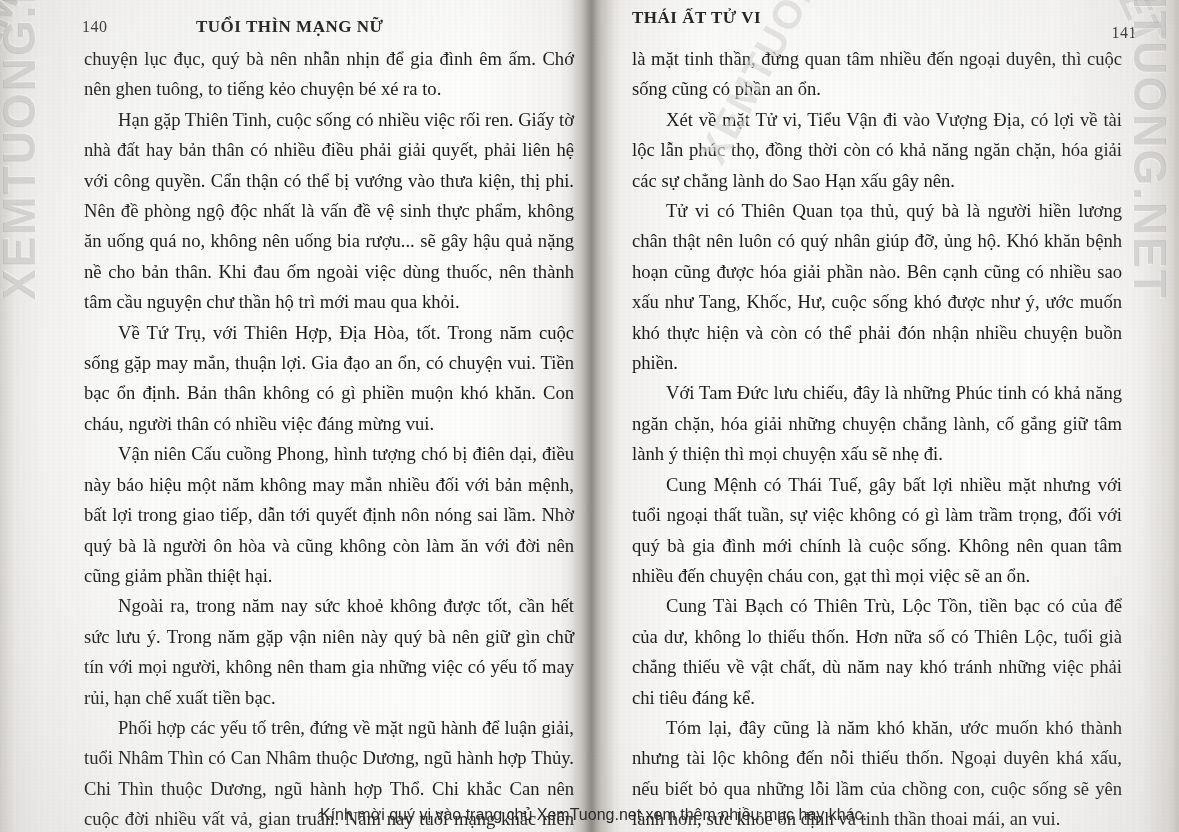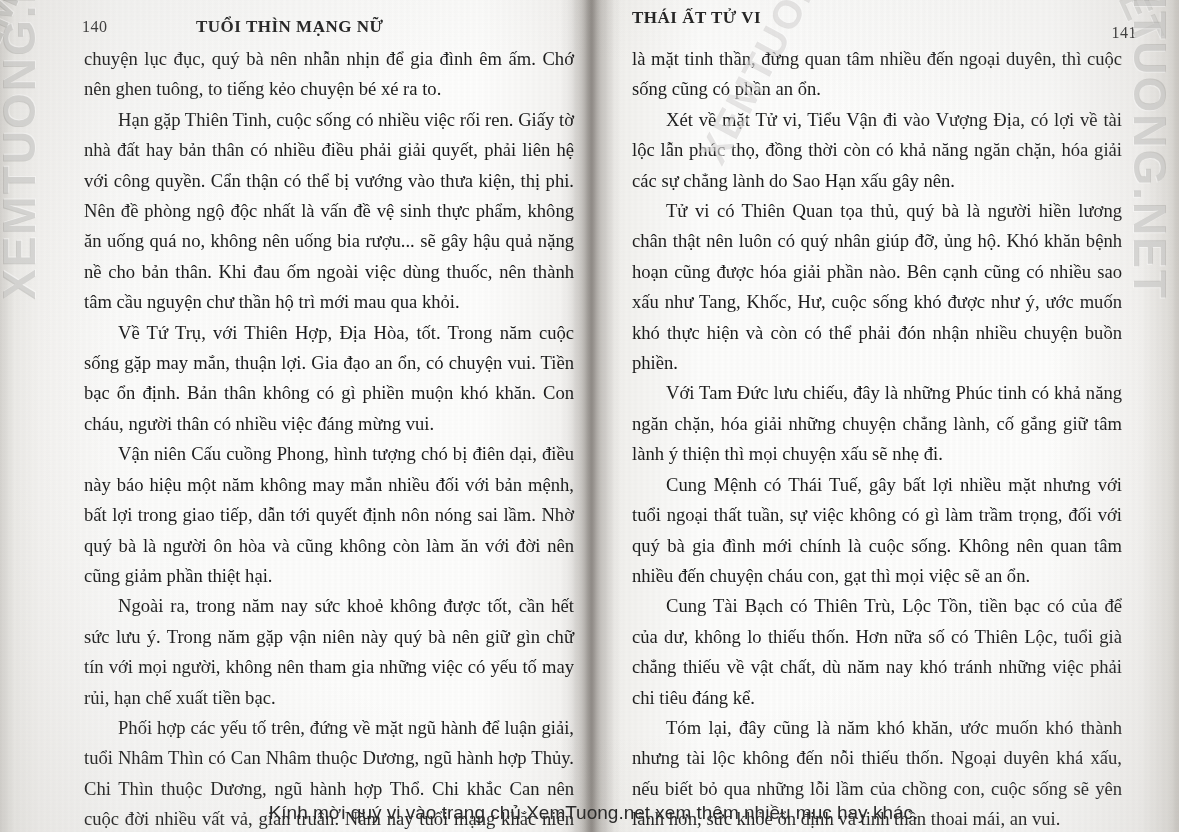--- a/index.html
+++ b/index.html
@@ -90,21 +90,21 @@
     text-indent: 34px;
   }
   .col p.noindent { text-indent: 0; }
 
   .footer {
     position: absolute;
     left: 0; right: 0;
     bottom: 8px;
     text-align: center;
     font-family: "Liberation Sans", sans-serif;
-    font-size: 19px;
+    font-size: 16px;
     color: #2a2a2a;
     padding-left: 8px;
   }
 
   
   .wm {
     position: absolute;
     font-family: "Liberation Sans", sans-serif;
     font-weight: bold;
     color: rgba(120,118,114,0.30);

